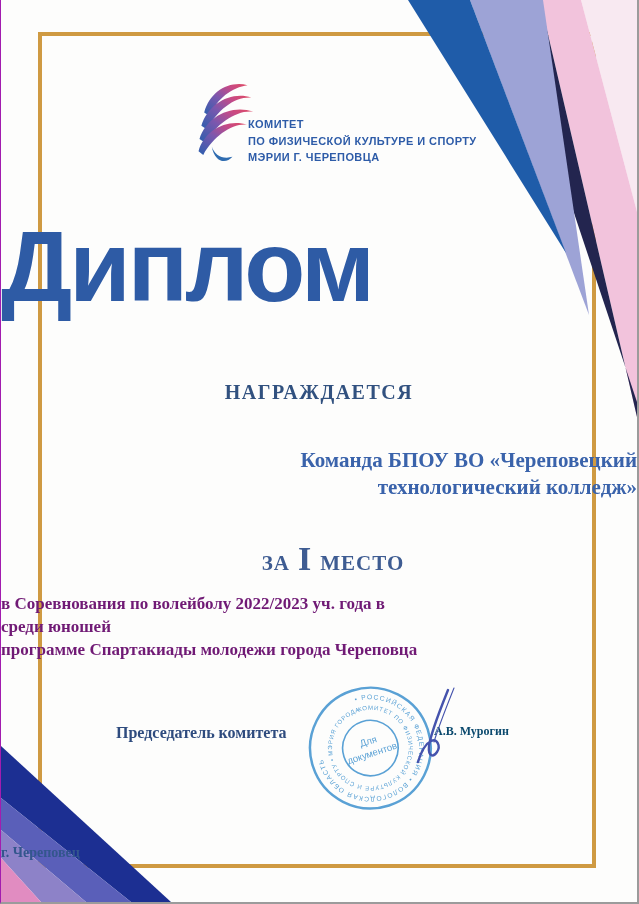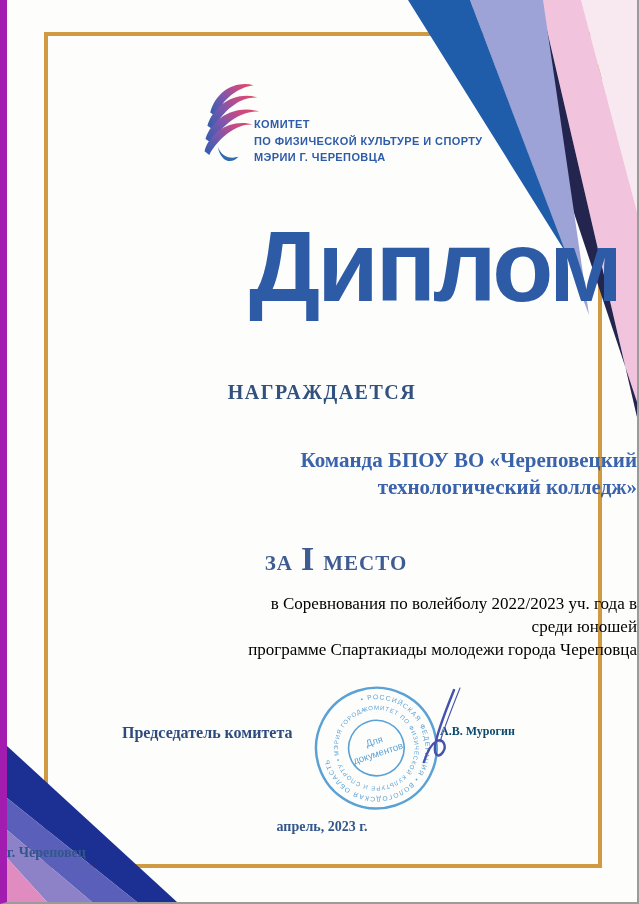--- a/index.html
+++ b/index.html
@@ -4,62 +4,62 @@
 <style>
   html,body{margin:0;padding:0;background:#e8e8e8;}
   .page{
     position:relative;
     width:639px;height:904px;
     background:#fdfdfc;
     overflow:hidden;
     font-family:"Liberation Serif", serif;
     border-right:2px solid #9b9b9b;
     border-bottom:2px solid #9b9b9b;
-    border-left:7px solid #a21caf;
+    border-left:1px solid #a21caf;
     box-sizing:border-box;
   }
   .gold-frame{
     position:absolute;left:37px;top:32px;width:550px;height:828px;
     border:4px solid #cf9a42;z-index:1;
   }
   .decor{position:absolute;z-index:2;}
   .decor-tr{top:0;right:0;}
   .decor-bl{left:0;bottom:0;}
   .content{position:absolute;inset:0;z-index:3;}
 
   .logo-swoosh{position:absolute;left:190px;top:78px;}
   .org-block{
     position:absolute;left:247px;top:116px;width:230px;
     font-family:"Liberation Sans", sans-serif;
     font-size:11px;font-weight:600;letter-spacing:.4px;
     color:#2e5ca8;line-height:16.5px;
   }
   .doc-title{
-    position:absolute;left:0;right:17px;top:212px;text-align:right;
+    position:absolute;left:0;right:4px;top:212px;text-align:left;
     font-family:"Liberation Sans", sans-serif;
     font-size:100px;font-weight:700;letter-spacing:-3px;
     color:#2e5ba5;line-height:108px;
   }
   .award-label{
     position:absolute;left:0;right:0;top:381px;text-align:center;
     font-size:20px;font-weight:700;letter-spacing:1.5px;color:#31517f;
   }
   .recipient{
     position:absolute;left:0;right:0;top:447px;text-align:right;
     font-size:21px;font-weight:700;color:#3a63ab;line-height:27px;
   }
   .place-line{
     position:absolute;left:0;right:0;top:540px;text-align:center;
     font-weight:700;color:#3e5c92;padding-left:28px;
   }
   .place-line .sm{font-size:21px;letter-spacing:1px;vertical-align:baseline;}
   .place-line .big{font-size:34px;letter-spacing:1px;padding:0 4px;}
   .event-text{
-    position:absolute;left:0;right:0;top:592px;text-align:right;
-    font-size:17px;font-weight:400;color:#000000;line-height:23px;
+    position:absolute;left:0;right:0;top:592px;text-align:left;
+    font-size:17px;font-weight:700;color:#701a75;line-height:23px;
   }
   .sig-row{position:absolute;left:0;right:0;top:724px;height:20px;}
   .sig-role{position:absolute;left:115px;font-size:16px;font-weight:700;color:#2e4b7e;}
   .sig-name{position:absolute;left:433px;font-size:12px;font-weight:700;color:#0c4a6e;}
   .stamp-wrap{position:absolute;left:303px;top:681px;transform:rotate(-18deg);opacity:.92;}
   .signature-wrap{position:absolute;left:403px;top:684px;}
   .footer-date{
     position:absolute;left:0;right:0;top:819px;text-align:center;
     font-size:14px;font-weight:700;color:#33568d;
   }
@@ -162,17 +162,16 @@
       </svg>
     </div>
 
     <div class="signature-wrap">
       <svg width="64" height="92" viewBox="0 0 64 92">
         <path d="M 44,6 C 36,26 27,48 25,62 C 24,72 29,74 33,68 C 37,62 33,54 27,57 C 21,60 17,68 14,78" fill="none" stroke="#4553ad" stroke-width="2.4" stroke-linecap="round"></path>
         <path d="M 50,4 C 42,24 34,44 30,58" fill="none" stroke="#4553ad" stroke-width="1.1" stroke-linecap="round"></path>
       </svg>
     </div>
 
-    <div class="footer-date">апрель, 2023 г.</div>
     <div class="footer-city">г. Череповец</div>
 
   </div>
 </div>
 
 </body></html>

